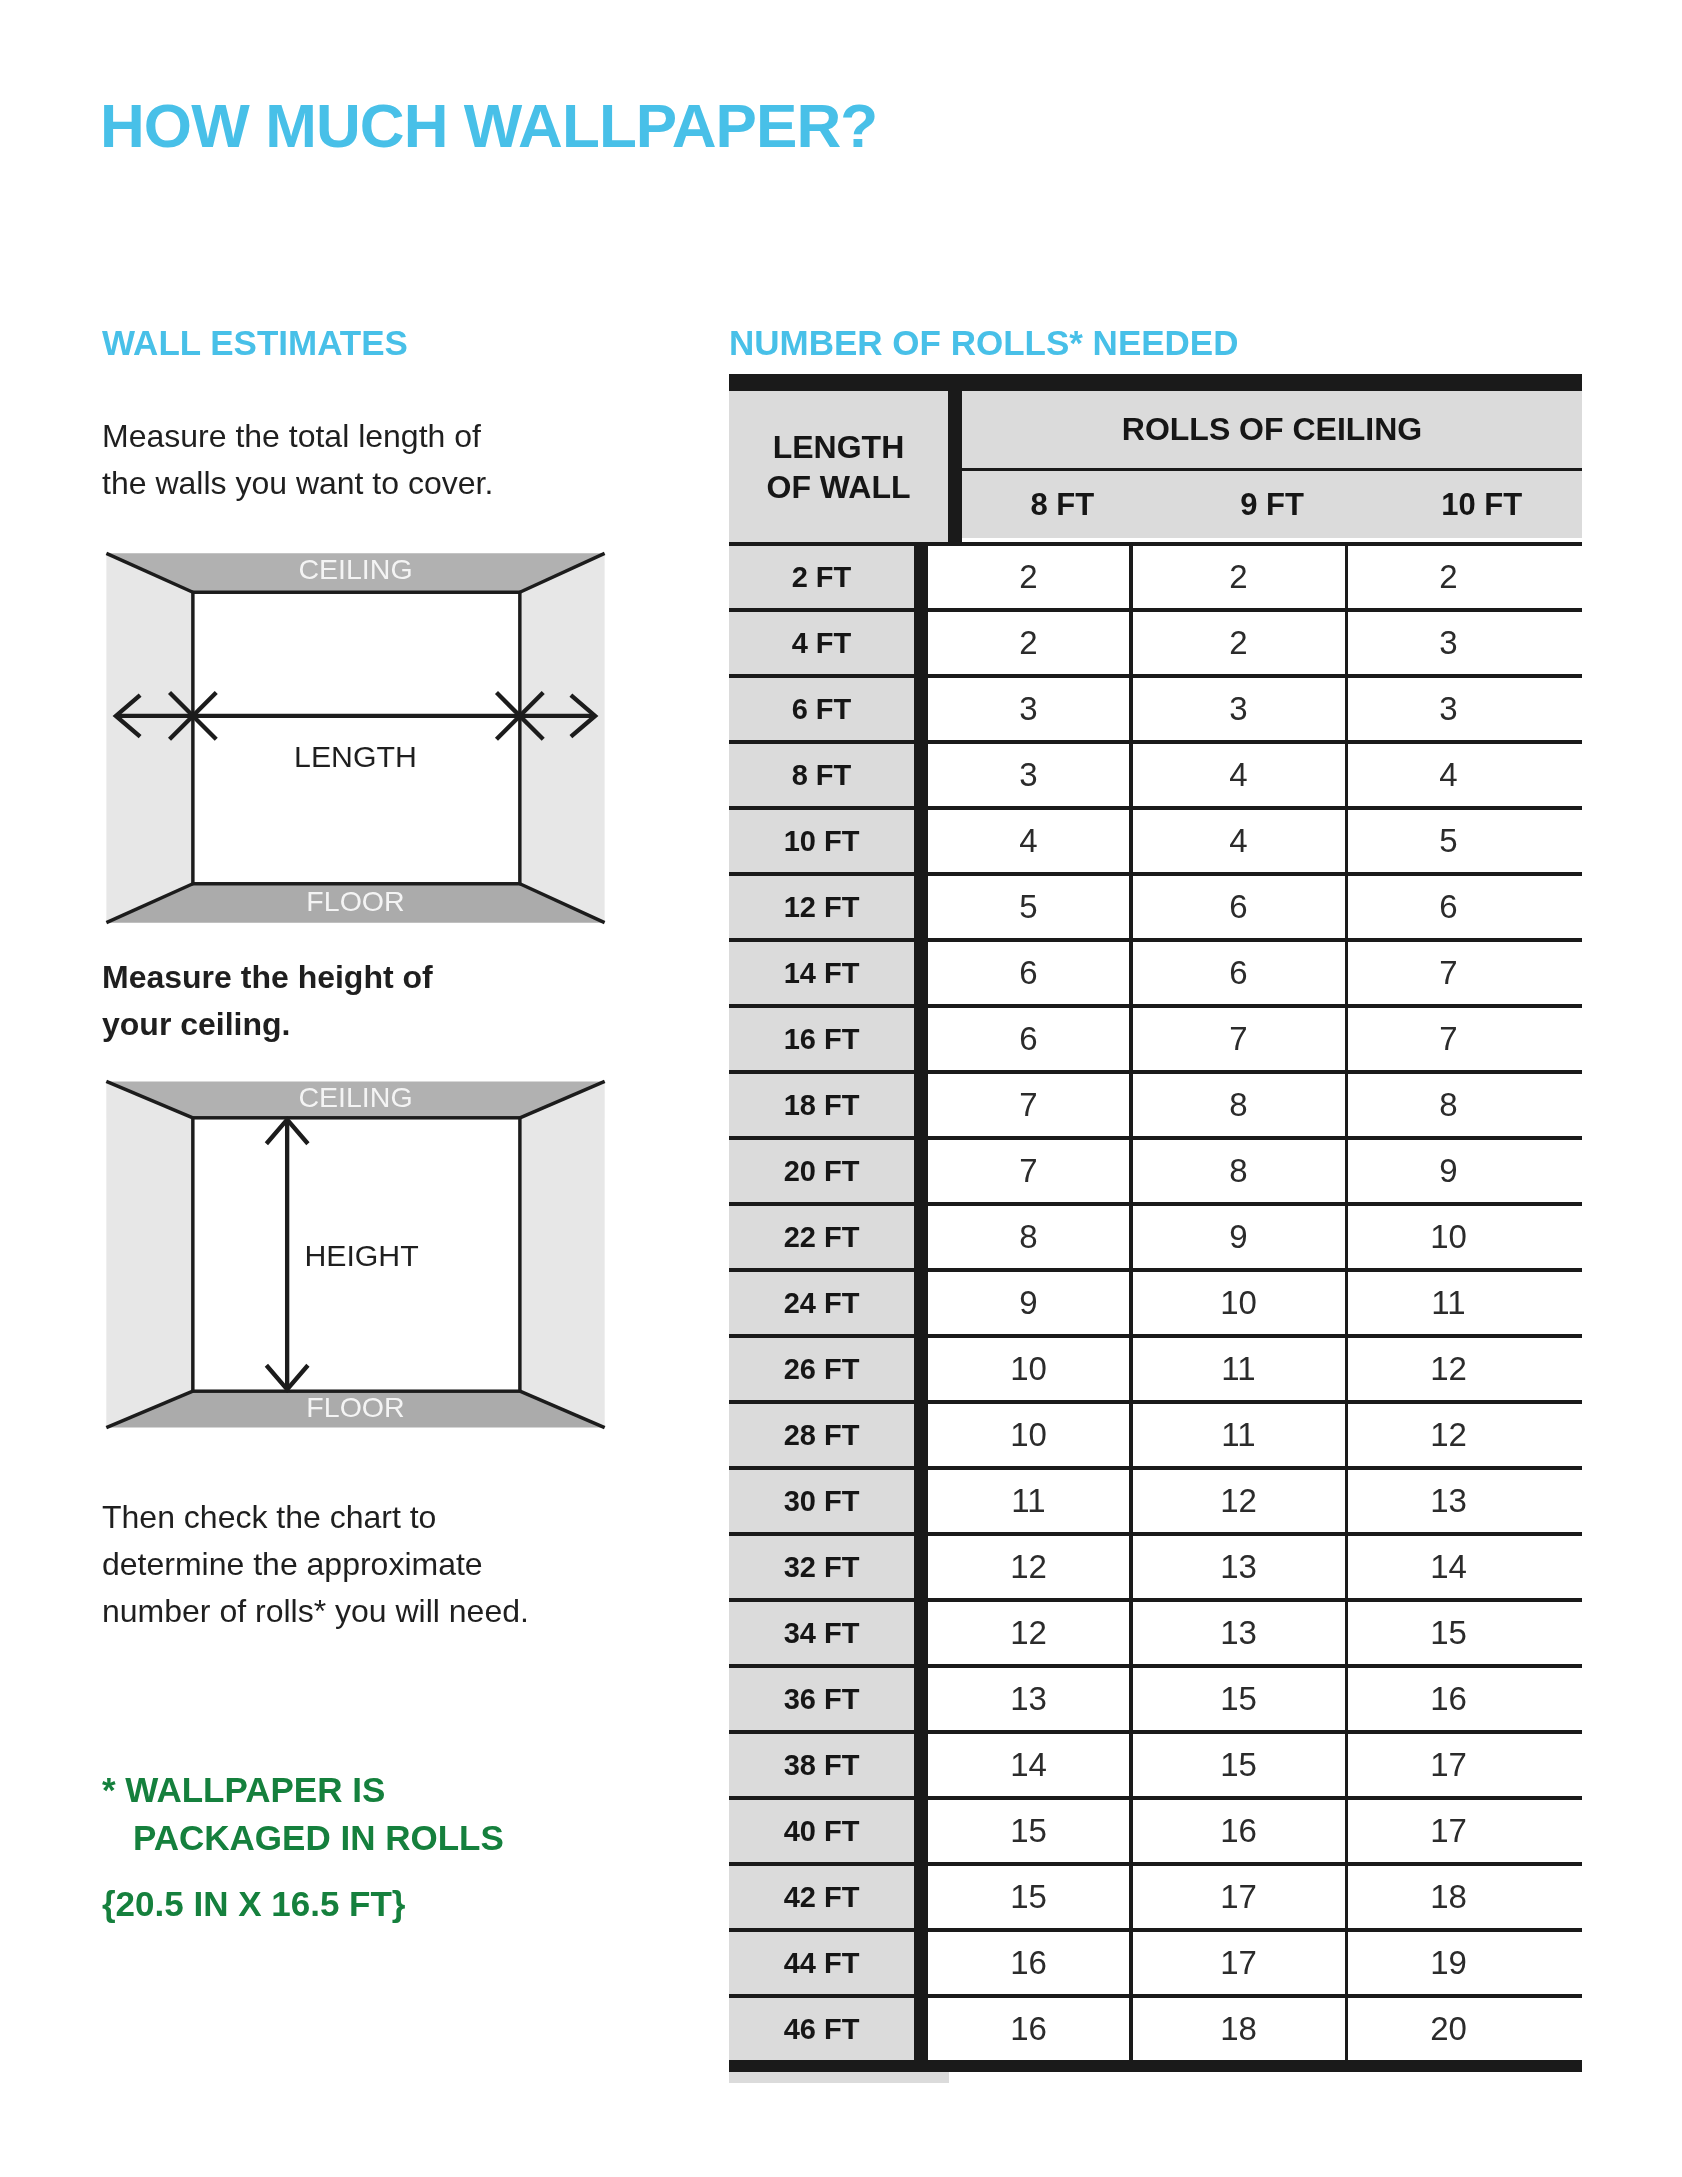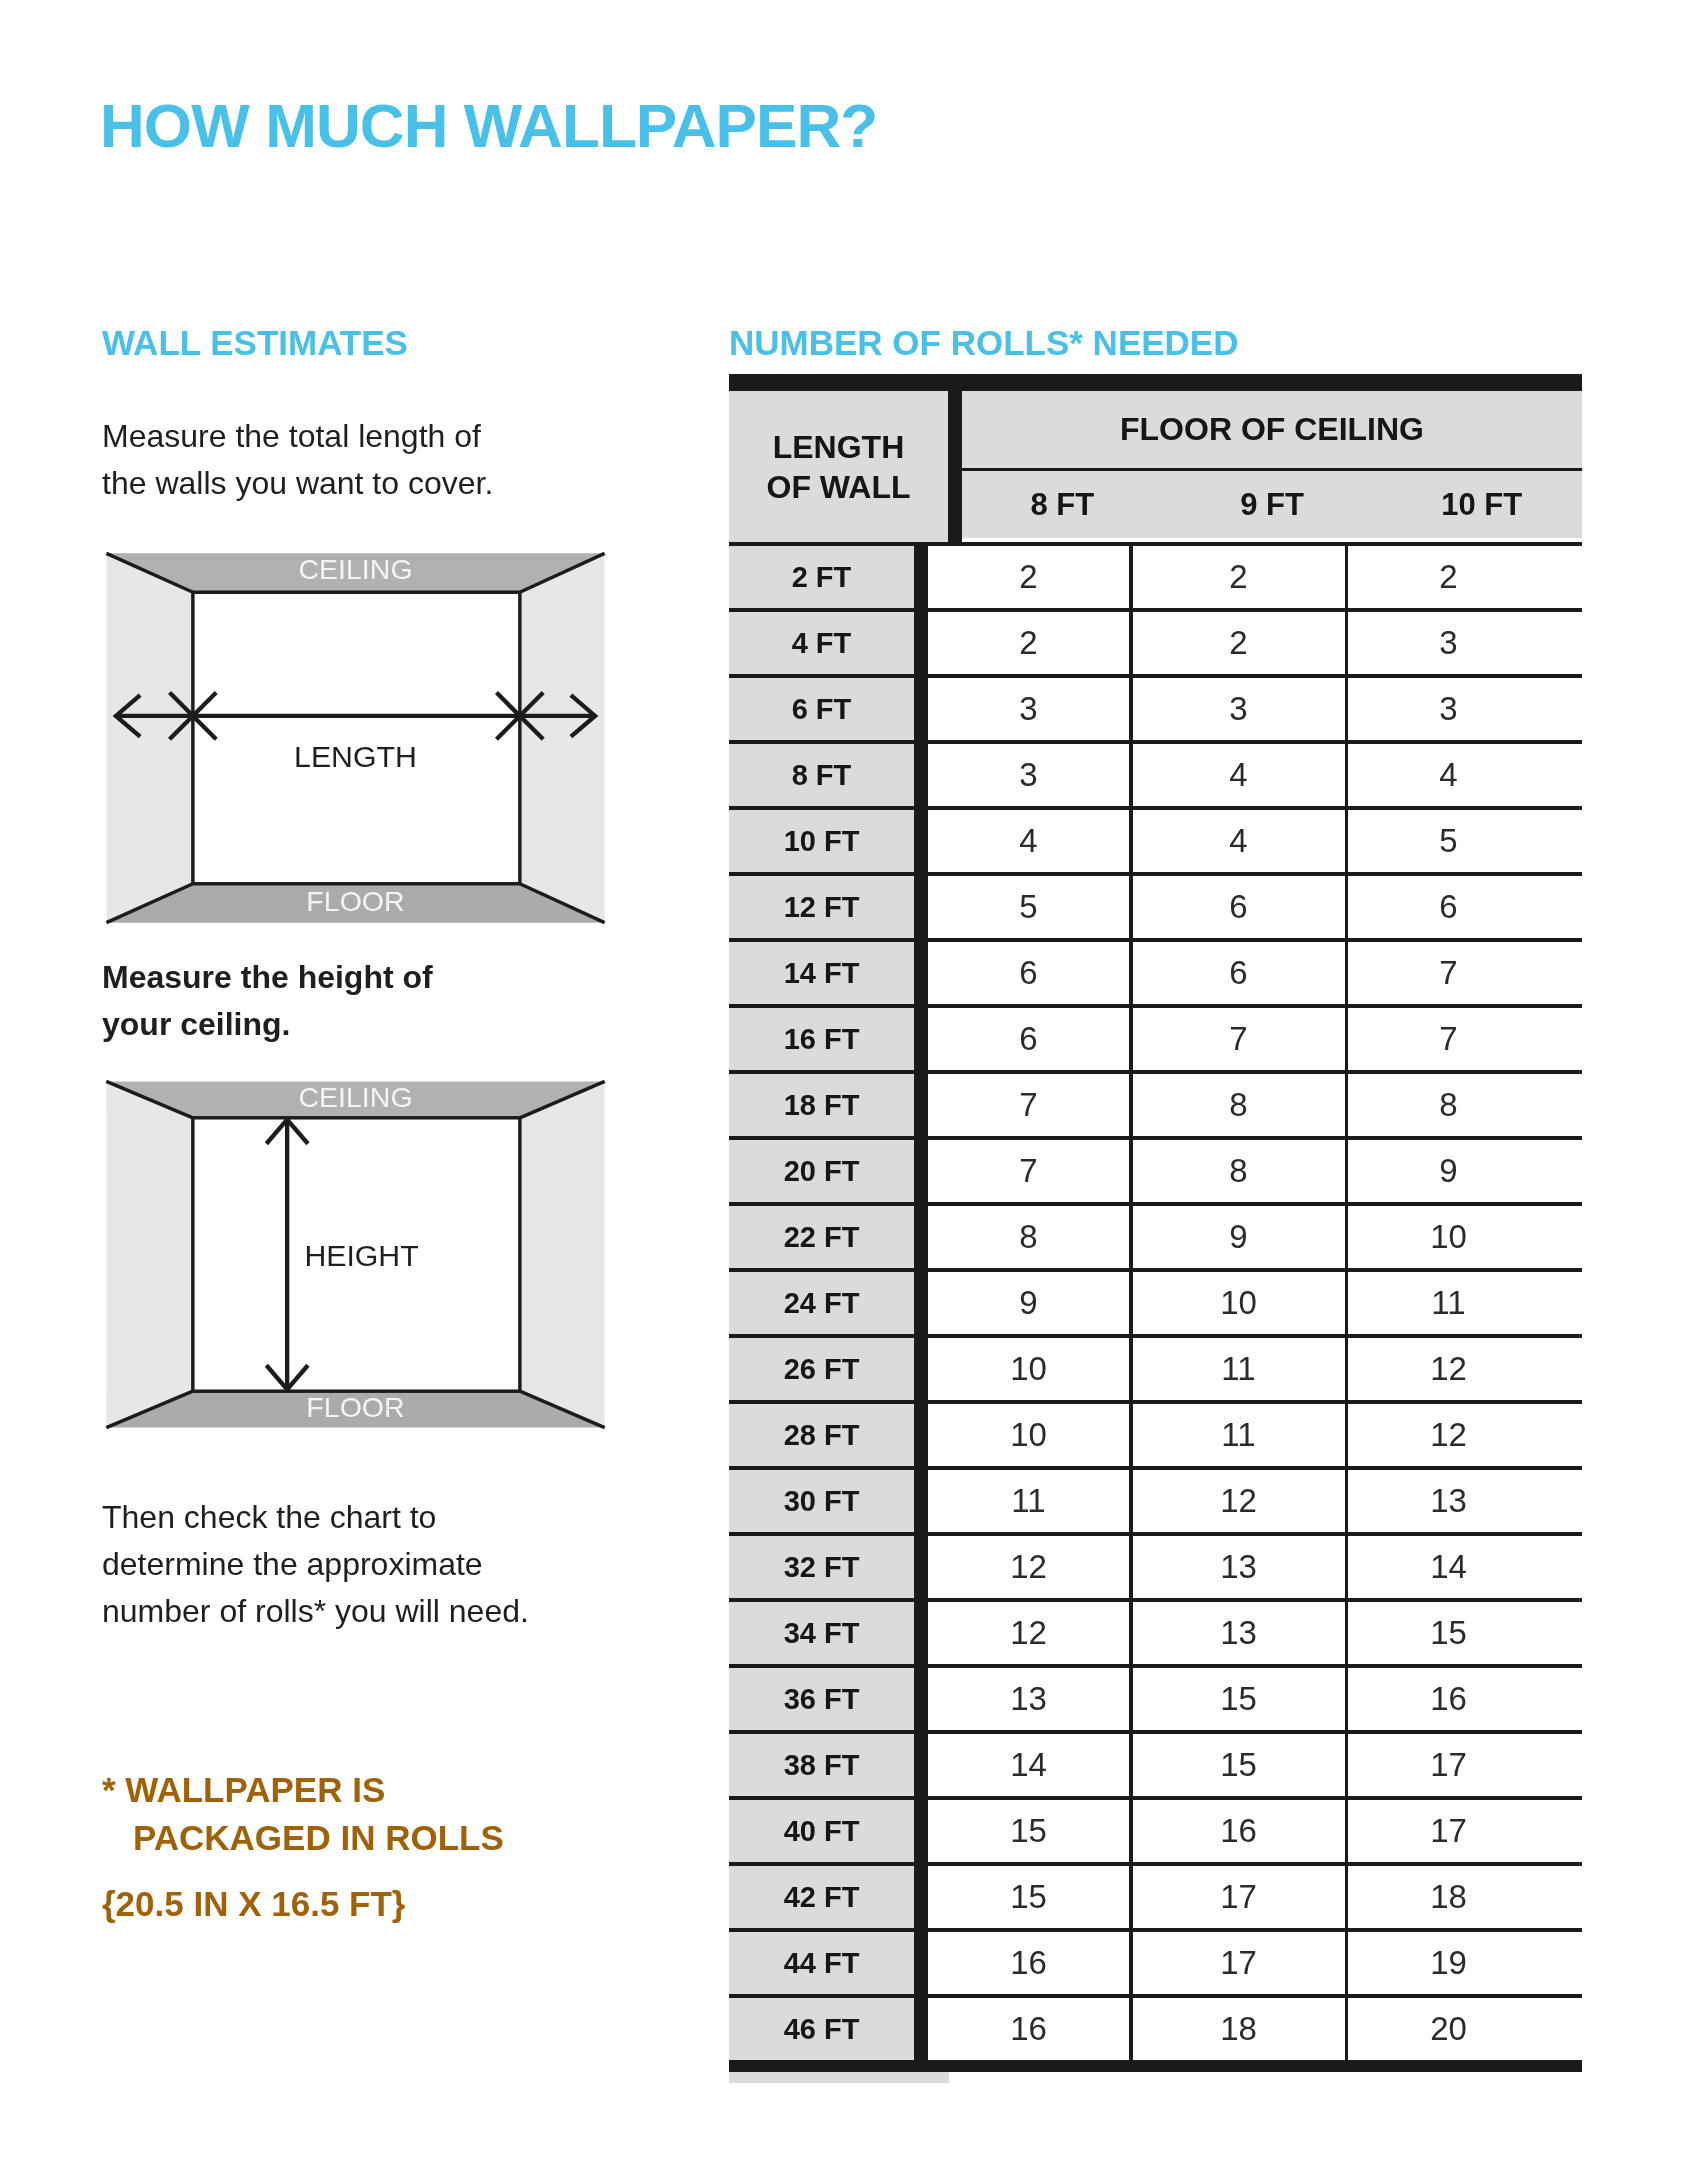--- a/index.html
+++ b/index.html
@@ -1,21 +1,21 @@
 <!DOCTYPE html>
 <html style="font-size:14px"><head>
 <meta charset="utf-8">
 <style>
   html,body{margin:0;padding:0;background:#ffffff;}
   body{width:1683px;height:2177px;position:relative;font-family:"Liberation Sans",sans-serif;color:#1f1f1f;overflow:hidden;}
   .abs{position:absolute;}
   .page-title{left:100px;top:90px;font-size:62px;font-weight:bold;letter-spacing:-0.9px;color:#48C0E8;white-space:nowrap;text-align:center;}
   .section-heading{font-size:35px;font-weight:bold;color:#48C0E8;white-space:nowrap;}
   .para{font-size:32px;line-height:47px;color:#1f1f1f;}
-  .note{font-size:35px;font-weight:bold;line-height:48px;color:#a16207;}
+  .note{font-size:35px;font-weight:bold;line-height:48px;color:#15803d;}
   .note .indent{padding-left:31px;}
   sup{font-size:62%;vertical-align:super;}
 
   
   .rolls-table{left:729px;top:374px;width:853px;}
   .tbar{height:17.3px;background:#1a1a1a;}
   .bbar{height:12px;background:#1a1a1a;}
   .gray-stub{width:220px;height:10.4px;background:#dbdbdb;}
   .thead{display:flex;height:151px;}
   .th-label{width:220px;background:#dbdbdb;display:flex;flex-direction:column;align-items:center;justify-content:center;font-weight:bold;font-size:32px;line-height:40px;color:#161616;}
@@ -124,21 +124,21 @@
 
 <div class="abs rolls-table">
   <div class="tbar"></div>
   <div class="thead">
     <div class="th-label">
       <div>LENGTH</div>
       <div>OF WALL</div>
     </div>
     <div class="vdiv"></div>
     <div class="th-right">
-      <div class="group-hdr">FLOOR OF CEILING</div>
+      <div class="group-hdr">ROLLS OF CEILING</div>
       <div class="sub-row">
         <div class="sc sc1">8 FT</div>
         <div class="gap4"></div>
         <div class="sc sc2">9 FT</div>
         <div class="gap4"></div>
         <div class="sc sc3">10 FT</div>
       </div>
     </div>
   </div>
   <div>

